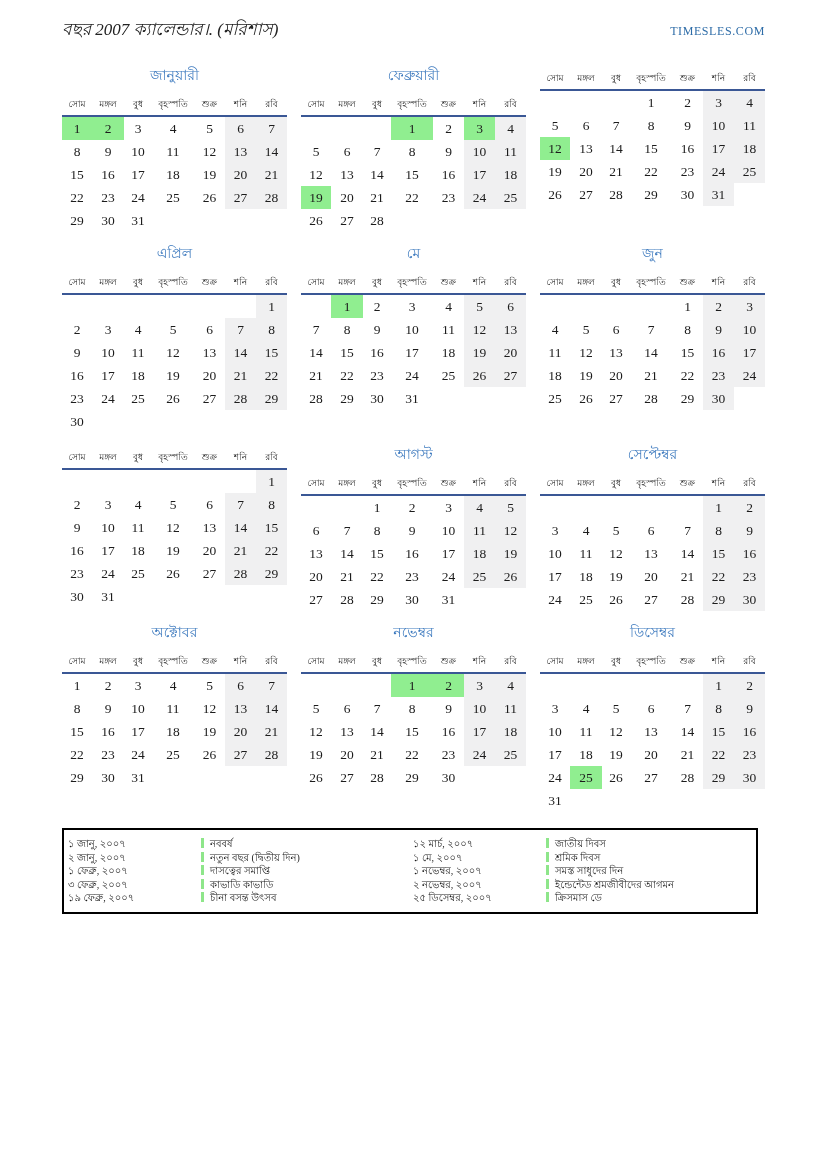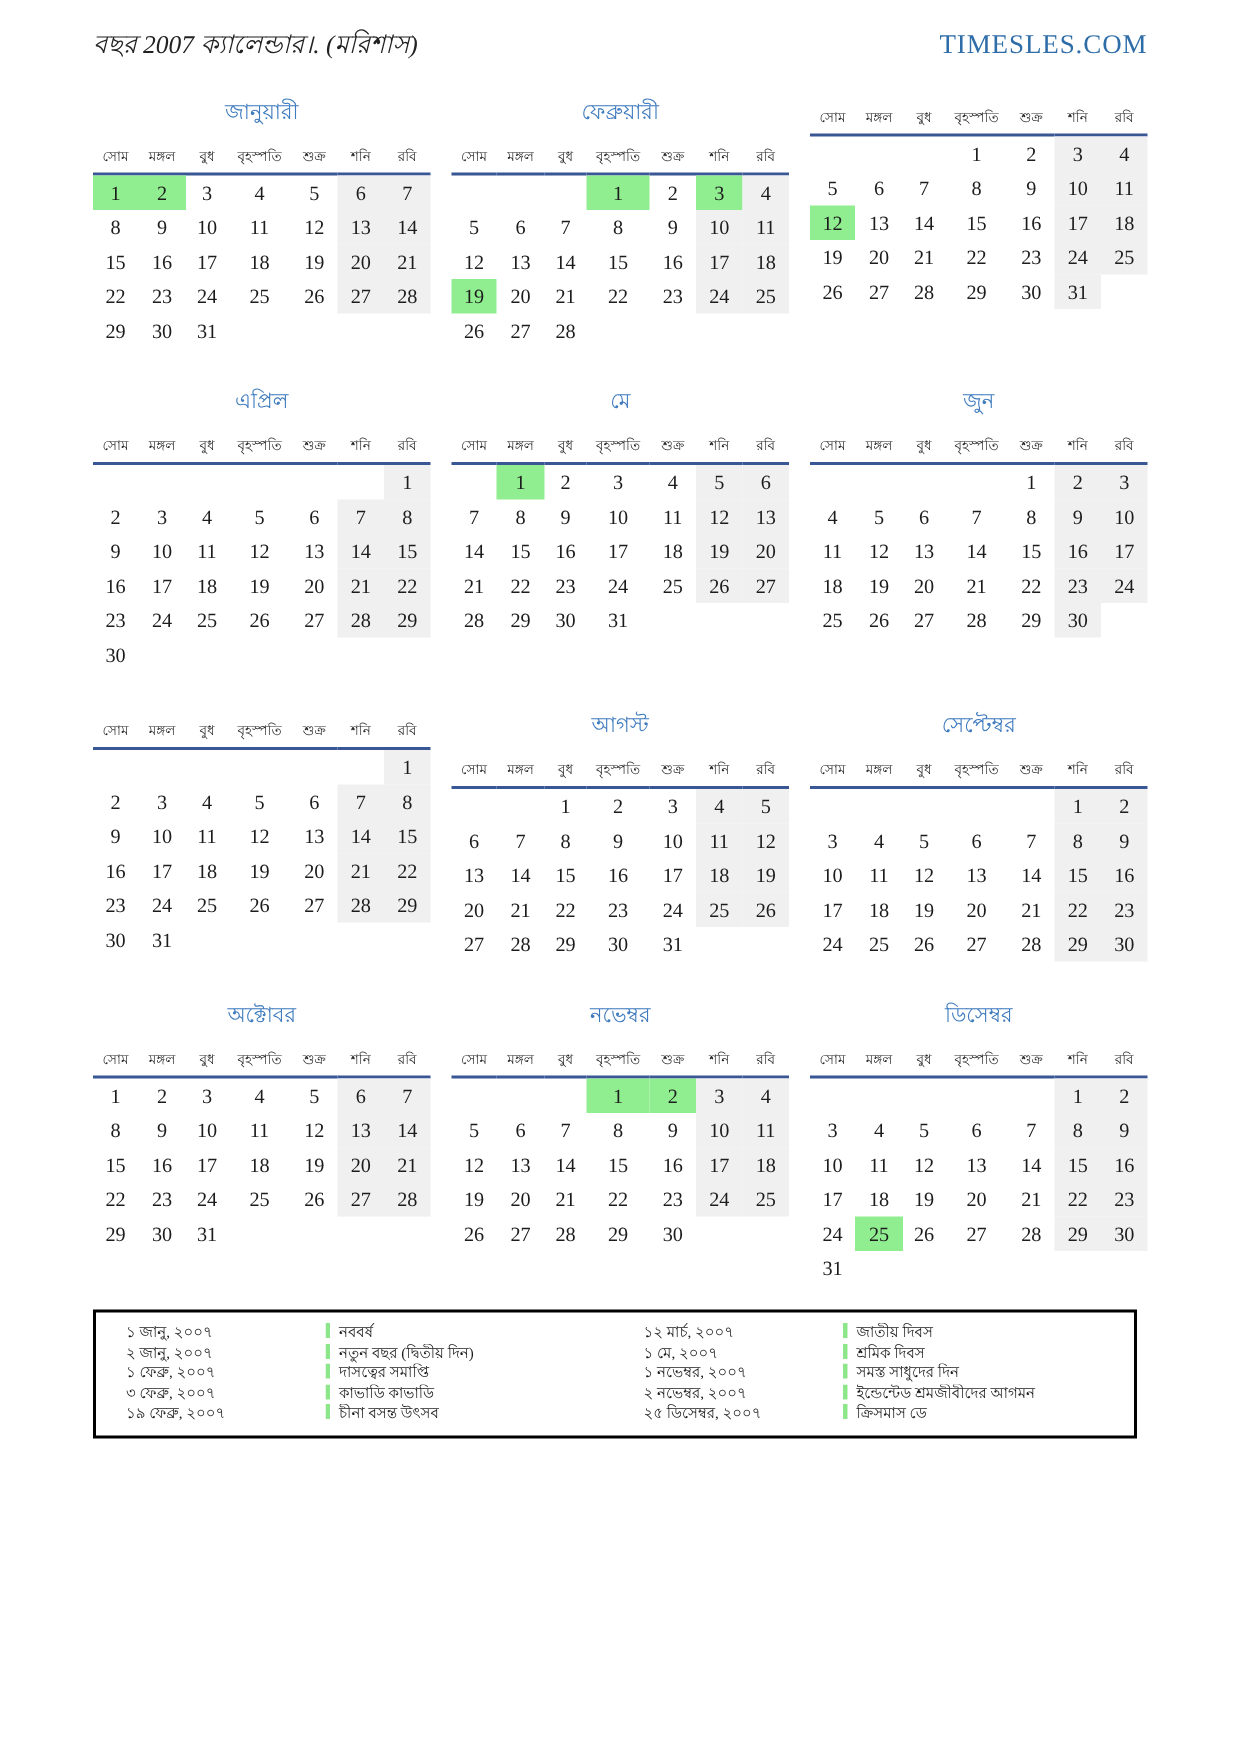--- a/index.html
+++ b/index.html
@@ -3,24 +3,24 @@
 <meta charset="utf-8">
 <style>
   html,body{margin:0;padding:0;}
   body{
     width:827px;height:1169px;background:#ffffff;position:relative;
     font-family:"Liberation Serif","DejaVu Serif",serif;color:#1c1c1c;
   }
   .page{padding:0 62px;}
   .topbar{display:flex;justify-content:space-between;align-items:baseline;padding-top:16px;height:38px;}
   .page-title{font-size:17px;color:#222222;font-style:italic;}
-  .site-link{font-size:18px;color:#2f6da8;letter-spacing:0.6px;text-decoration:none;cursor:pointer;}
+  .site-link{font-size:12px;color:#2f6da8;letter-spacing:0.6px;text-decoration:none;cursor:pointer;}
   .months-grid{
     display:grid;grid-template-columns:repeat(3,225px);justify-content:space-between;
-    row-gap:27px;margin-top:12px;align-items:start;
+    row-gap:12px;margin-top:12px;align-items:start;
   }
   .month{width:225px;}
   .mtitle{text-align:center;color:#3f7bbf;font-size:14px;height:20px;line-height:20px;margin-bottom:6px;}
   .mtable{display:grid;grid-template-columns:30px 32px 28px 42px 31px 31px 31px;}
   .wd{
     font-size:9px;color:#2a2a2a;text-align:center;display:flex;align-items:flex-end;justify-content:center;
     height:20px;padding-bottom:3px;border-bottom:2px solid #3a5795;
     font-family:"Liberation Serif","DejaVu Serif",serif;
   }
   .dc{
@@ -28,21 +28,21 @@
     font-size:13.5px;color:#1c1c1c;
   }
   .dc.we{background:#f0f0f1;}
   .dc.hl{background:#90ee90;}
   .legend{
     margin-top:16px;width:696px;border:2px solid #000000;
     display:grid;grid-template-columns:133px 212px 133px auto;
     padding:7px 0 7px 4px;box-sizing:border-box;
   }
   .lrow{height:13.6px;line-height:13.6px;font-size:10px;white-space:nowrap;overflow:hidden;}
-  .lcol{display:flex;flex-direction:column;margin-left:16px;}
+  .lcol{display:flex;flex-direction:column;}
   .bar{
     display:inline-block;width:3px;height:10px;background:#8ee68a;margin-right:6px;
     vertical-align:-1px;
   }
 </style>
 </head>
 <body>
 
 <div class="page">
   <div class="topbar">

